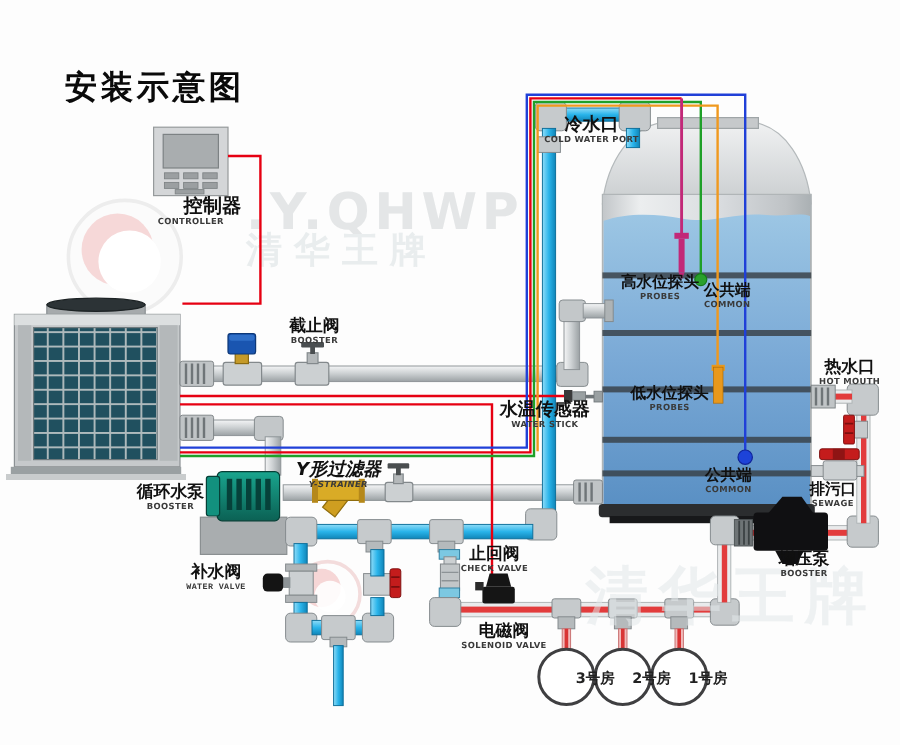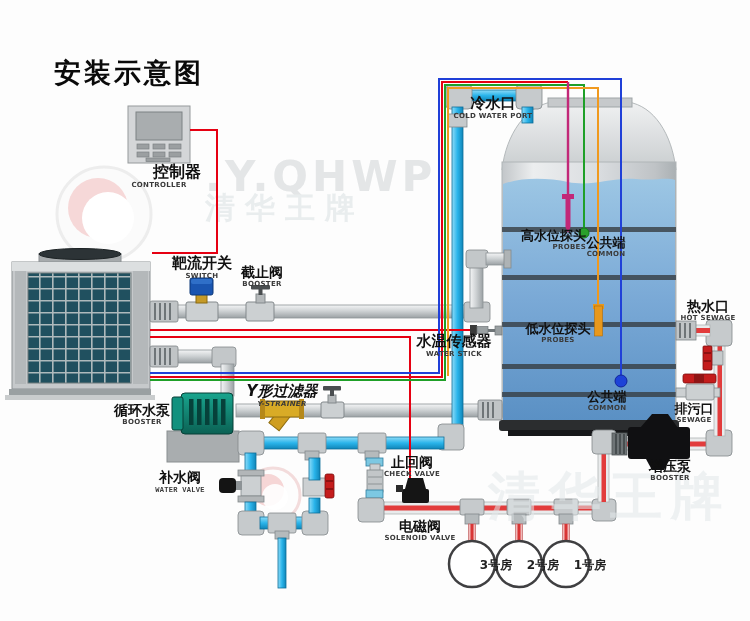--- a/index.html
+++ b/index.html
@@ -344,41 +344,37 @@
 
   <div class="wm wm3">清华王牌</div>
 
   <div class="title" style="left:54px;top:55px;">安装示意图</div>
 
   <div class="lbl" style="left:117px;top:164px;width:84px;">
     <div class="cn cn16">控制器</div>
     <div class="en">CONTROLLER</div>
   </div>
 
-  <div class="lbl" style="left:156px;top:256px;width:92px;">
-    <div class="cn cn15">靶流开关</div>
-    <div class="en">SWITCH</div>
-  </div>
 
   <div class="lbl" style="left:222px;top:265px;width:80px;">
     <div class="cn">截止阀</div>
     <div class="en">BOOSTER</div>
   </div>
 
   <div class="lbl" style="left:402px;top:334px;width:104px;">
     <div class="cn cn15">水温传感器</div>
     <div class="en">WATER STICK</div>
   </div>
 
   <div class="lbl" style="left:447px;top:96px;width:92px;">
     <div class="cn cn15">冷水口</div>
     <div class="en">COLD WATER PORT</div>
   </div>
 
-  <div class="lbl" style="left:482px;top:229px;width:104px;text-align:right;">
+  <div class="lbl" style="left:498px;top:229px;width:104px;">
     <div class="cn cn13">高水位探头</div>
     <div class="en">PROBES</div>
   </div>
 
   <div class="lbl" style="left:566px;top:236px;width:80px;">
     <div class="cn cn13">公共端</div>
     <div class="en">COMMON</div>
   </div>
 
   <div class="lbl" style="left:506px;top:322px;width:104px;">
@@ -386,21 +382,21 @@
     <div class="en">PROBES</div>
   </div>
 
   <div class="lbl" style="left:567px;top:390px;width:80px;">
     <div class="cn cn13">公共端</div>
     <div class="en">COMMON</div>
   </div>
 
   <div class="lbl" style="left:668px;top:299px;width:80px;">
     <div class="cn">热水口</div>
-    <div class="en">HOT SEWAGE</div>
+    <div class="en">HOT MOUTH</div>
   </div>
 
   <div class="lbl" style="left:656px;top:402px;width:76px;">
     <div class="cn cn13">排污口</div>
     <div class="en">SEWAGE</div>
   </div>
 
   <div class="lbl" style="left:630px;top:459px;width:80px;">
     <div class="cn">增压泵</div>
     <div class="en">BOOSTER</div>

